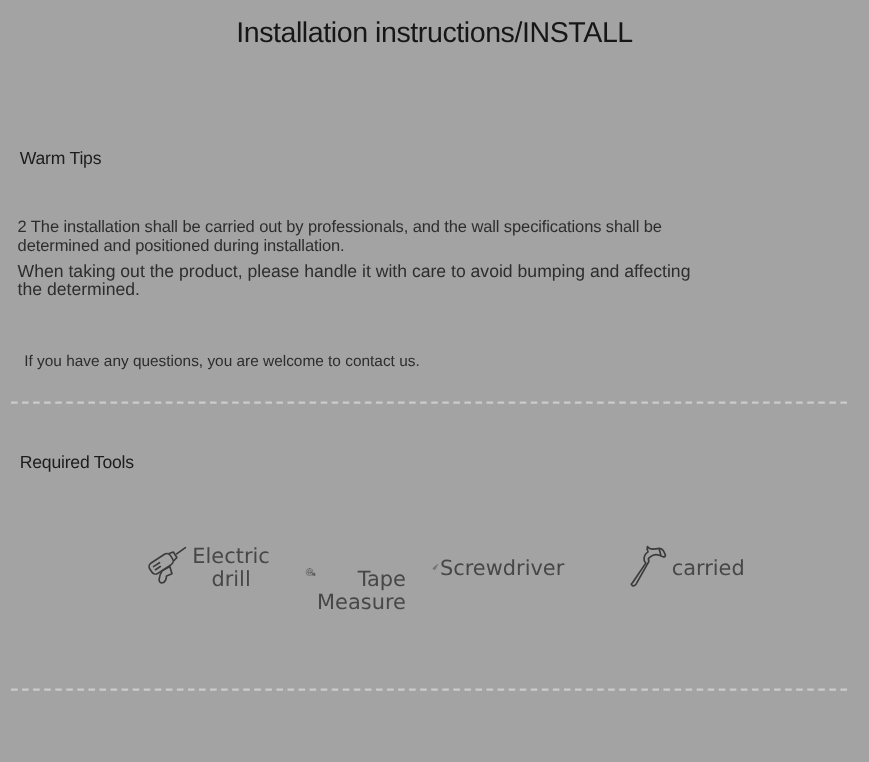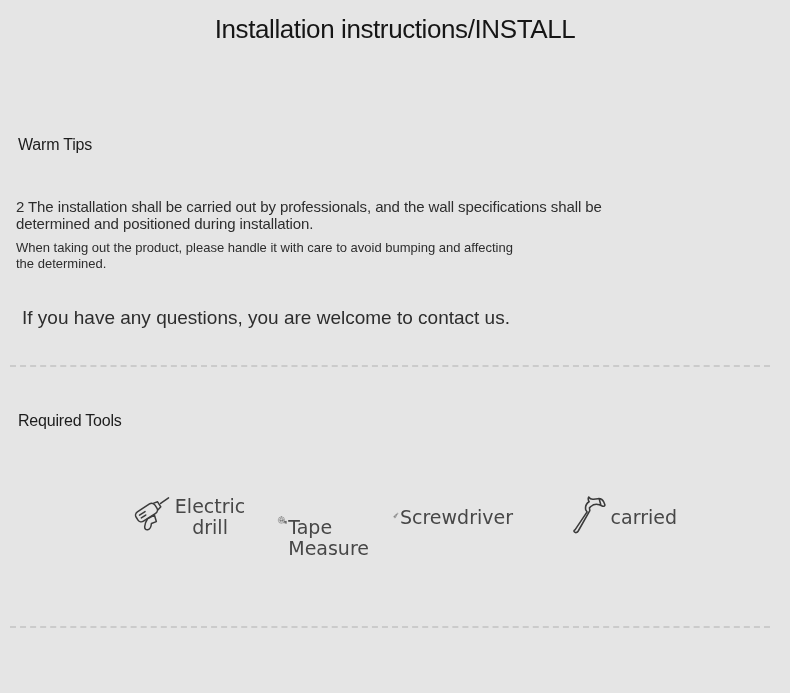--- a/index.html
+++ b/index.html
@@ -1,19 +1,19 @@
 <!DOCTYPE html>
 <html><head>
 <meta charset="utf-8">
 <style>
   html,body{margin:0;padding:0;background:#ffffff;}
   .page{
     position:relative;
     width:790px;height:693px;
-    background:#e5e5e5;
+    background:#a3a3a3;
     font-family:"Liberation Sans", sans-serif;
     overflow:hidden;
   }
   .title{
     position:absolute;top:14px;left:0;width:100%;
     text-align:center;
     font-size:26px;font-weight:500;color:#161616;
     letter-spacing:-0.4px;
   }
   .section-heading{
@@ -21,22 +21,22 @@
     font-size:16px;font-weight:400;color:#1c1c1c;
     letter-spacing:-0.2px;
   }
   .h-warm{top:136px;}
   .h-tools{top:412px;}
   .para{
     position:absolute;left:16px;width:700px;
     color:#2d2d2d;
   }
   .para-1{top:198px;font-size:15px;line-height:17px;letter-spacing:-0.1px;}
-  .para-2{top:240px;font-size:13px;line-height:15.5px;}
-  .para-3{top:310px;left:22px;font-size:19px;line-height:16px;}
+  .para-2{top:240px;font-size:16px;line-height:15.5px;}
+  .para-3{top:320px;left:22px;font-size:14px;line-height:16px;}
   .divider{
     position:absolute;left:10px;width:760px;height:0;
     border-top:2px dashed #cbcbcb;
   }
   .div-1{top:365px;}
   .div-2{top:626px;}
   .tools-row{position:absolute;top:480px;left:0;width:790px;height:130px;}
   .tool{
     position:absolute;top:0;
     display:flex;flex-direction:row;align-items:center;
@@ -46,21 +46,21 @@
     margin-top:6px;
     font-family:"DejaVu Sans", sans-serif;
     font-size:19px;line-height:21px;color:#474747;
     text-align:center;
   }
   .tool-1{left:14px;width:100px;}
   .tool-2{left:131px;width:116px;}
   .tool-3{left:277px;width:92px;}
   .tool-4{left:393px;width:120px;}
   .tool-5{left:567px;width:110px;}
-  .tool-3 .tool-label{text-align:left;align-self:flex-start;margin-left:1px;margin-top:37px;}
+  .tool-3 .tool-label{text-align:right;align-self:flex-start;margin-left:1px;margin-top:37px;}
   .icon-stroke{fill:none;stroke:#3b3b3b;stroke-width:2.3;stroke-linecap:round;stroke-linejoin:round;}
   .icon-text{fill:#3b3b3b;stroke:none;font-family:"DejaVu Sans", sans-serif;font-weight:bold;}
 </style>
 </head>
 <body>
 
 <div class="page">
 
   <div class="title">Installation instructions/INSTALL</div>
 

